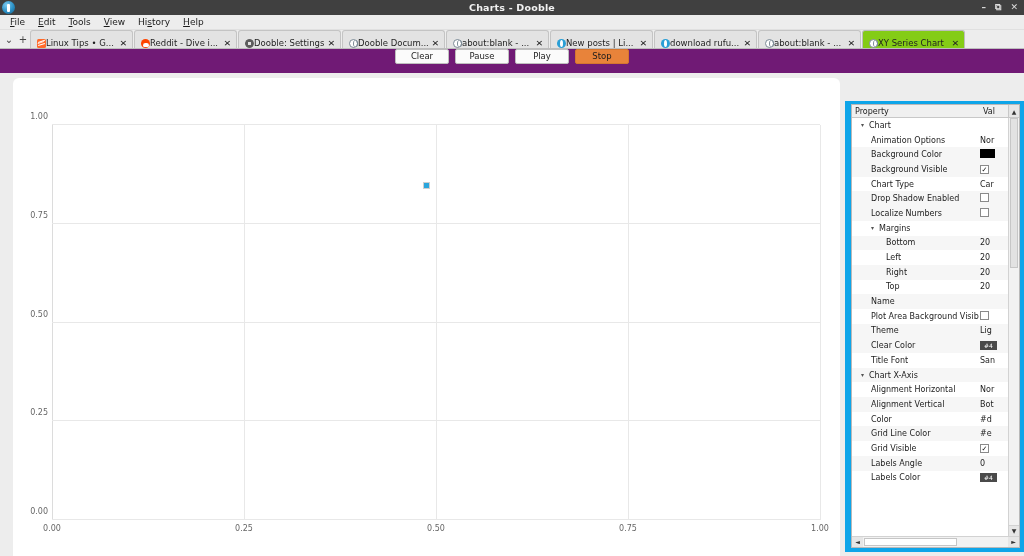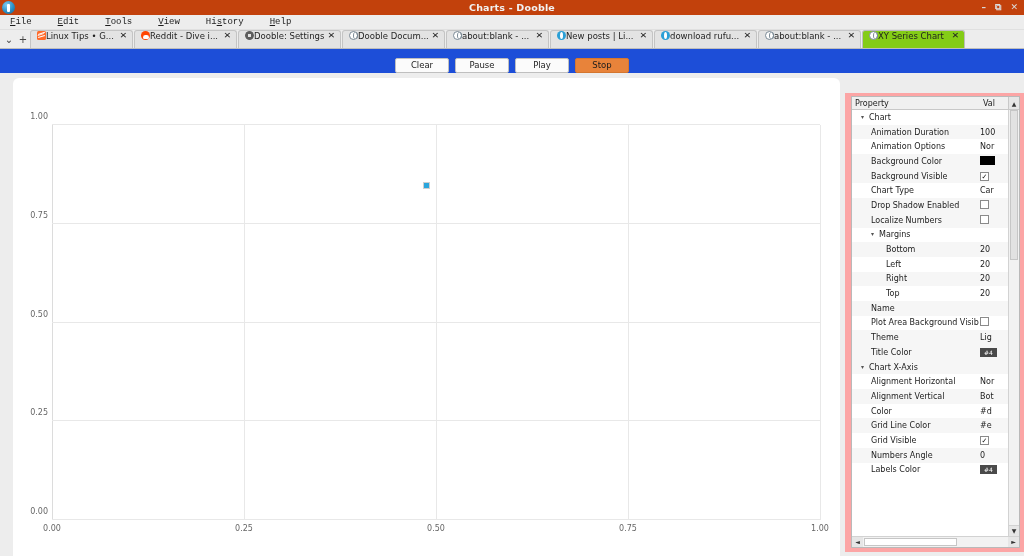--- a/index.html
+++ b/index.html
@@ -6,21 +6,21 @@
   html, body {
     width: 1024px; height: 556px;
     font-family: "DejaVu Sans", sans-serif;
     background: #ededed;
     overflow: hidden;
   }
   body { position: relative; }
 
   
   .titlebar {
-    height: 15px; background: #c2410c; color: #f2f2f2;
+    height: 15px; background: #404040; color: #f2f2f2;
     display: flex; align-items: center; position: relative;
     font-size: 9px; font-weight: bold;
   }
   .app-logo {
     width: 13px; height: 13px; margin-left: 2px; border-radius: 50%;
     background: radial-gradient(circle at 35% 30%, #7ecbf0 0%, #2a8fc4 55%, #16618c 100%);
     position: relative; flex: none;
   }
   .app-logo::after {
     content: ""; position: absolute; left: 5px; top: 2.5px;
@@ -32,40 +32,40 @@
   }
   .win-ctrls {
     margin-left: auto; display: flex; align-items: center; gap: 9px;
     padding-right: 6px; font-size: 9px; color: #dcdcdc; z-index: 2;
   }
   .win-ctrls span { line-height: 1; cursor: default; }
 
   
   .menubar {
     height: 15px; background: #ededed; display: flex; align-items: center;
-    padding-left: 4px; gap: 14px; border-bottom: 1px solid #e0e0e0; font-family: Liberation Mono, monospace;
+    padding-left: 4px; gap: 1px; border-bottom: 1px solid #e0e0e0;
   }
   .menu-item {
     font-size: 9px; color: #1c1c1c; padding: 1px 6px; line-height: 12px;
     white-space: nowrap;
   }
   .menu-item u { text-decoration: underline; }
 
   
   .tabbar {
     height: 19px; background: #ededed; display: flex; align-items: flex-end;
     padding-left: 2px; border-bottom: 1px solid #bdbdbd; position: relative;
   }
   .tabbar-btn {
     width: 14px; height: 18px; display: flex; align-items: center;
     justify-content: center; font-size: 10px; color: #444; flex: none;
   }
   .tab {
     height: 18px; min-width: 103px; max-width: 113px; flex: none;
-    display: flex; align-items: flex-start; gap: 0;
+    display: flex; align-items: flex-end; gap: 0;
     padding: 0 5px 0 6px; margin-right: 1px;
     background: #e3e3e3; border: 1px solid #c4c4c4; border-bottom: none;
     border-radius: 3px 3px 0 0; font-size: 8.5px; color: #1f1f1f; margin-top: 36px;
   }
   .tab.active { background: #84cc16; border-color: #bdbdbd; }
   .tab .favicon { width: 9px; height: 9px; flex: none; position: relative; }
   .tab .tab-label {
     flex: 1; white-space: nowrap; overflow: hidden; text-overflow: clip;
   }
   .tab .tab-close {
@@ -108,22 +108,22 @@
   }
   .fav-blue::after {
     content:""; position:absolute; left:3px; top:1px; width:3px; height:7px;
     background:#fff; border-radius: 50%;
   }
 
   
   .content { position: absolute; top: 49px; left: 0; right: 0; bottom: 0; background: #ededed; }
 
   .toolbar {
-    height: 24px; display: flex; align-items: flex-end; justify-content: center;
-    gap: 6px; background: #1d4ed8;
+    height: 24px; display: flex; align-items: flex-start; justify-content: center;
+    gap: 6px; background: #701a75;
   }
   .tb-btn {
     width: 54px; height: 15px; font-size: 8.5px; line-height: 13px;
     text-align: center; background: #fbfbfb; border: 1px solid #bfbfbf;
     border-radius: 2px; color: #1c1c1c;
   }
   .tb-btn.primary { background: #e8833a; border-color: #d4762f; color: #1c1c1c; }
 
   
   .chart-wrap {
@@ -150,22 +150,22 @@
     font-size: 8px; color: #666; transform: translateX(-50%);
     white-space: nowrap;
   }
   .legend-marker {
     position: absolute; left: 410px; top: 104px; width: 7px; height: 7px;
     background: #2ba6dd; border: 1px solid #cfcfcf;
   }
 
   
   .proppanel {
-    position: absolute; right: 0; top: 44px; width: 179px; bottom: 4px;
-    background: #fca5a5; padding: 0 3px 0 0; text-decoration: underline;
+    position: absolute; right: 0; top: 52px; width: 179px; bottom: 4px;
+    background: #0ea5e9; padding: 0 3px 0 0; text-decoration: underline;
   }
   .proppanel-inner {
     position: absolute; left: 6px; right: 4px; top: 3px; bottom: 4px;
     background: #fff; border: 1px solid #b9b9b9;
     display: flex; flex-direction: column; overflow: hidden;
   }
   .prop-head {
     height: 13px; display: flex; align-items: center;
     background: #f0f0f0; border-bottom: 1px solid #c8c8c8;
     font-size: 8px; color: #1c1c1c; flex: none;
@@ -352,24 +352,20 @@
         <div class="col-prop">Property</div>
         <div class="col-val">Val</div>
         <div class="sb-up">▲</div>
       </div>
       <div class="prop-body">
         <div class="prop-rows" id="prop-rows-host">
             <div class="prow">
               <div class="pname ind0"><span class="twisty">▾</span><span>Chart</span></div>
               <div class="pval"></div>
             </div>
-            <div class="prow alt">
-              <div class="pname ind1"><span>Animation Duration</span></div>
-              <div class="pval">100</div>
-            </div>
             <div class="prow">
               <div class="pname ind1"><span>Animation Options</span></div>
               <div class="pval">Nor</div>
             </div>
             <div class="prow alt">
               <div class="pname ind1"><span>Background Color</span></div>
               <div class="pval"><span class="swatch-black"></span></div>
             </div>
             <div class="prow alt">
               <div class="pname ind1"><span>Background Visible</span></div>
@@ -413,22 +409,26 @@
             </div>
             <div class="prow">
               <div class="pname ind1"><span>Plot Area Background Visible</span></div>
               <div class="pval"><span class="cb"></span></div>
             </div>
             <div class="prow alt">
               <div class="pname ind1"><span>Theme</span></div>
               <div class="pval">Lig</div>
             </div>
             <div class="prow alt">
-              <div class="pname ind1"><span>Title Color</span></div>
+              <div class="pname ind1"><span>Clear Color</span></div>
               <div class="pval"><span class="swatch-dark">#4</span></div>
+            </div>
+            <div class="prow">
+              <div class="pname ind1"><span>Title Font</span></div>
+              <div class="pval">San</div>
             </div>
             <div class="prow alt">
               <div class="pname ind0"><span class="twisty">▾</span><span>Chart X-Axis</span></div>
               <div class="pval"></div>
             </div>
             <div class="prow">
               <div class="pname ind1"><span>Alignment Horizontal</span></div>
               <div class="pval">Nor</div>
             </div>
             <div class="prow alt">
@@ -441,21 +441,21 @@
             </div>
             <div class="prow alt">
               <div class="pname ind1"><span>Grid Line Color</span></div>
               <div class="pval">#e</div>
             </div>
             <div class="prow">
               <div class="pname ind1"><span>Grid Visible</span></div>
               <div class="pval"><span class="cb">✓</span></div>
             </div>
             <div class="prow alt">
-              <div class="pname ind1"><span>Numbers Angle</span></div>
+              <div class="pname ind1"><span>Labels Angle</span></div>
               <div class="pval">0</div>
             </div>
             <div class="prow">
               <div class="pname ind1"><span>Labels Color</span></div>
               <div class="pval"><span class="swatch-dark">#4</span></div>
             </div>
           </div>
         <div class="vscroll">
           <div class="vthumb"></div>
           <div class="vscroll-down">▼</div>

